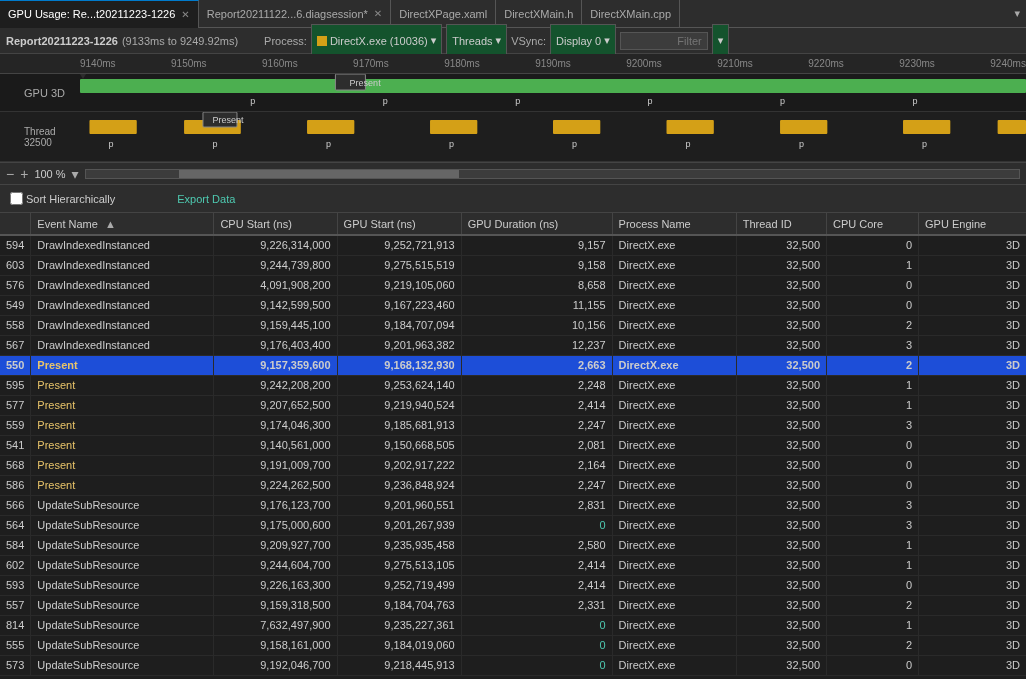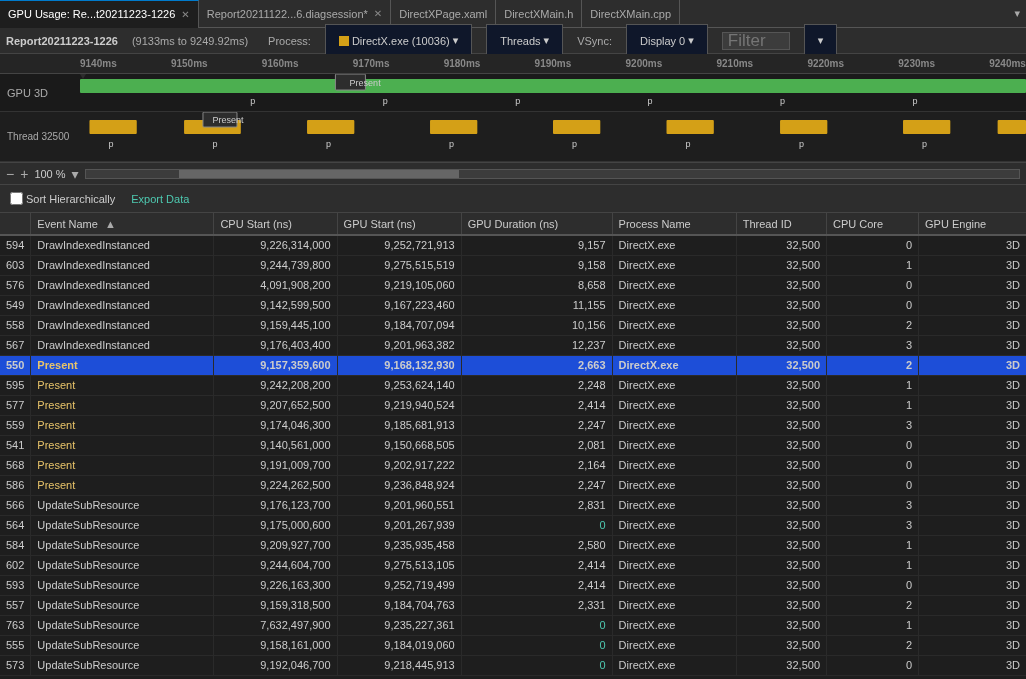--- a/index.html
+++ b/index.html
@@ -51,58 +51,59 @@
       cursor: pointer;
     }
 
     
     .toolbar {
       display: flex;
       align-items: center;
       background: #2d2d2d;
       height: 26px;
       padding: 0 6px;
-      gap: 14px;
+      gap: 4px;
       border-bottom: 1px solid #444;
       font-size: 11px;
     }
     .toolbar-label {
       color: #ccc;
       font-weight: bold;
     }
     .toolbar-range {
       color: #aaa;
-      margin-right: 6px;
+      margin-right: 22px;
     }
     .toolbar-dropdown {
       display: flex;
       align-items: center;
-      background: #0f172a;
+      background: #14532d;
       border: 1px solid #555;
-      padding: 1px 13px;
+      padding: 1px 5px;
       color: #ccc;
       cursor: pointer;
       height: 33px;
       font-size: 11px;
       gap: 3px;
     }
     .toolbar-dropdown .process-icon {
       width: 10px;
       height: 10px;
       background: #d4a017;
       display: inline-block;
     }
     .filter-input {
       background: #3c3c3c;
       border: 1px solid #555;
       color: #ccc;
       height: 18px;
       padding: 1px 5px;
-      font-size: 17px;
-      width: 68px;
+      font-size: 11px;
+      width: 88px;
+      text-align: right;
     }
 
     
     .timeline-area {
       background: #1a1a1a;
       border-bottom: 1px solid #444;
     }
 
     
     .time-ruler {
@@ -118,37 +119,36 @@
       display: flex;
       width: calc(100% - 80px);
       justify-content: space-between;
       position: absolute;
       left: 80px;
       right: 0;
     }
     .ruler-mark {
       font-size: 10px;
       color: #888;
-      font-weight: bold;
     }
 
     
     .timeline-row {
       height: 40px;
       display: flex;
       align-items: center;
       border-bottom: 1px solid #333;
       position: relative;
     }
     .row-label {
       width: 80px;
       min-width: 80px;
       color: #aaa;
       font-size: 11px;
-      padding-left: 7px;
+      padding-left: 24px;
       display: flex;
       flex-direction: column;
       justify-content: center;
     }
     .timeline-track {
       flex: 1;
       height: 100%;
       position: relative;
       overflow: hidden;
     }
@@ -200,20 +200,21 @@
     .checkbox-label {
       display: flex;
       align-items: center;
       color: #ccc;
       cursor: pointer;
     }
     .export-link {
       color: #4ec9b0;
       cursor: pointer;
       text-decoration: none;
+      margin-left: 46px;
     }
 
     
     .table-container {
       overflow-y: auto;
       overflow-x: hidden;
       height: calc(679px - 28px - 26px - 60px - 22px - 28px - 20px);
     }
     table {
       width: 100%;
@@ -627,21 +628,21 @@
       <td class="ev-draw">UpdateSubResource</td>
       <td class="td-number">9,159,318,500</td>
       <td class="td-number">9,184,704,763</td>
       <td class="td-number ">2,331</td>
       <td>DirectX.exe</td>
       <td class="td-number">32,500</td>
       <td class="td-number">2</td>
       <td class="td-number">3D</td>
     </tr>
         <tr>
-      <td class="td-number">763</td>
+      <td class="td-number">814</td>
       <td class="ev-draw">UpdateSubResource</td>
       <td class="td-number">7,632,497,900</td>
       <td class="td-number">9,235,227,361</td>
       <td class="td-number td-zero">0</td>
       <td>DirectX.exe</td>
       <td class="td-number">32,500</td>
       <td class="td-number">1</td>
       <td class="td-number">3D</td>
     </tr>
         <tr>

